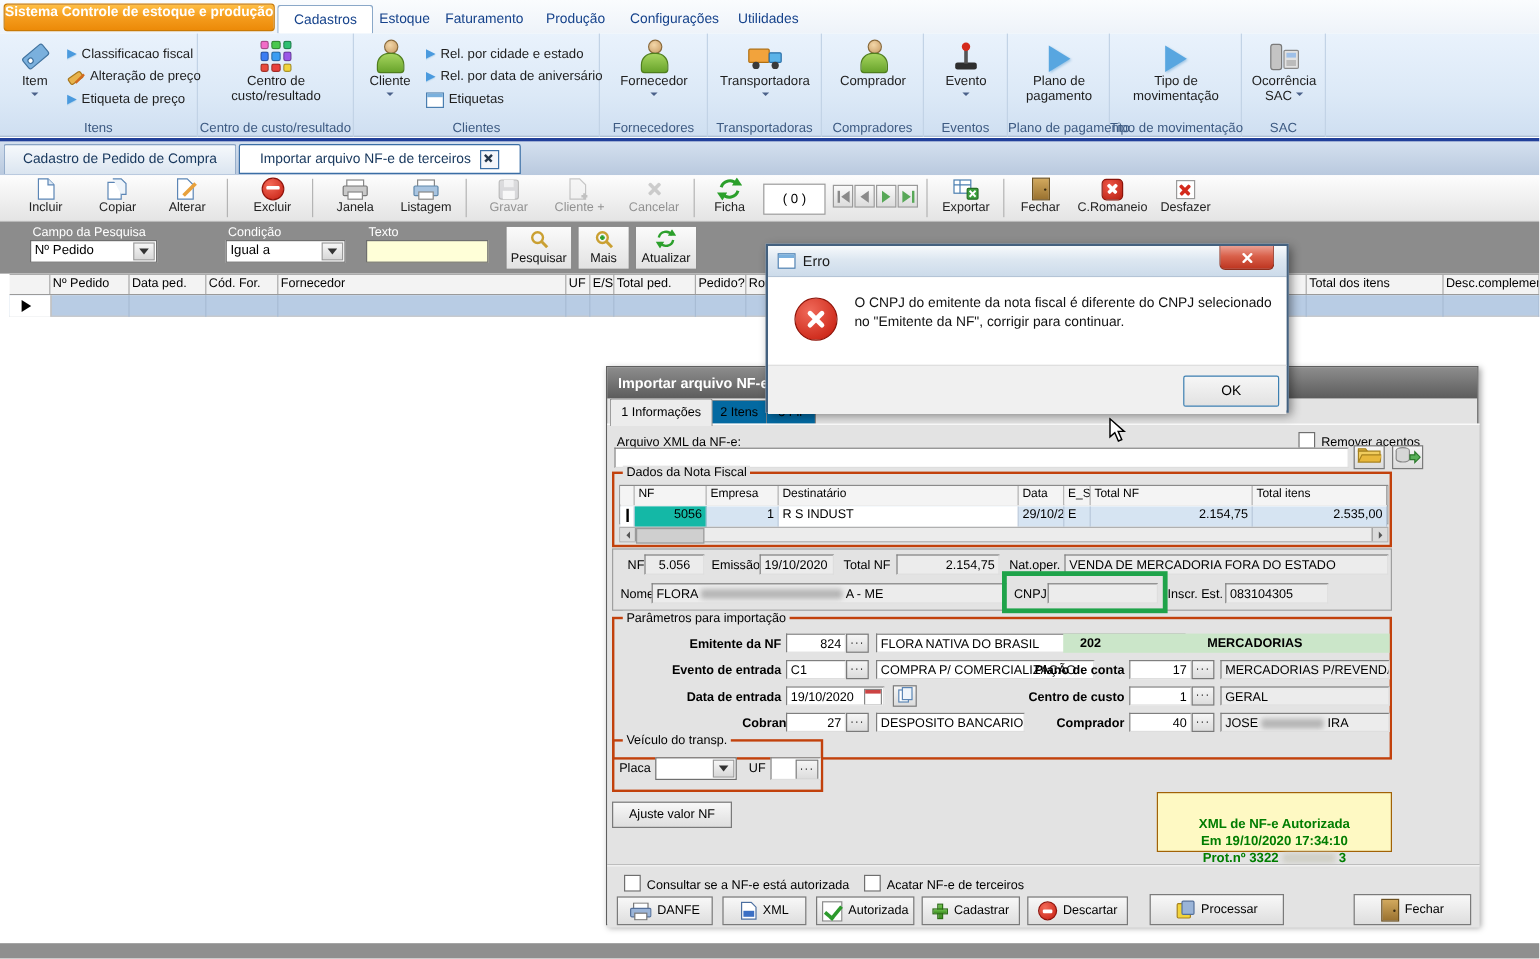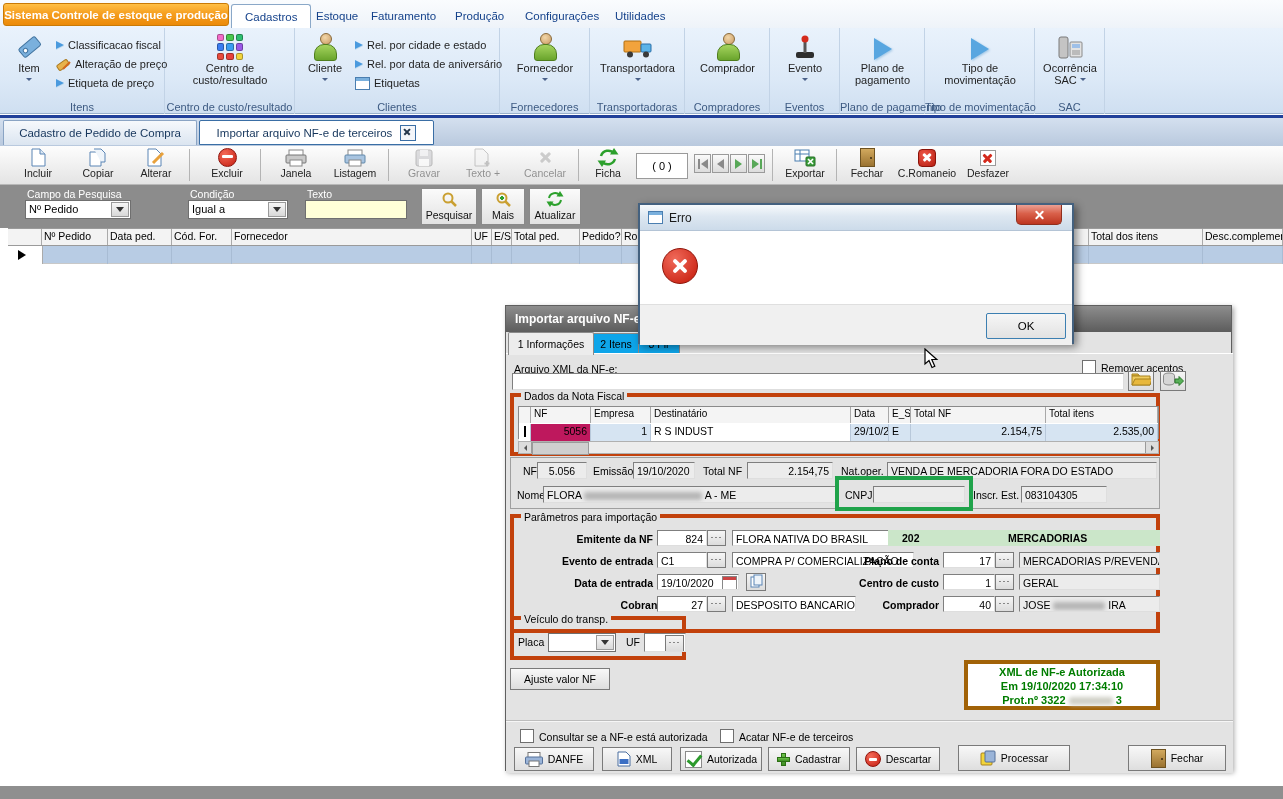--- a/index.html
+++ b/index.html
@@ -5,21 +5,21 @@
   html,body{margin:0;padding:0;background:#fff}
   #screen{position:relative;width:1283px;height:799px;background:#fff;overflow:hidden;
           font-family:"Liberation Sans",sans-serif;font-size:11px;color:#000}
   .s{position:absolute;box-sizing:border-box}
   .b{font-weight:bold}
   .ctr{text-align:center}
   
   .tabstrip{left:0;top:0;width:1283px;height:28px;background:linear-gradient(#fafcfe,#eef3f9)}
   .appbtn{left:3px;top:3px;width:226px;height:23px;background:linear-gradient(#ffbf45,#f59d1e 48%,#ec8a08);
           border:1px solid #c97a06;border-radius:3px;color:#fff;font-weight:bold;font-size:11.5px;
-          display:flex;align-items:center;justify-content:center}
+          display:flex;justify-content:center}
   .rtab{top:4px;height:24px;padding:0 13px;display:flex;align-items:center;font-size:11.5px;color:#15428b}
   .rtab.sel{background:#fff;border:1px solid #8aa8c8;border-bottom:none;border-radius:3px 3px 0 0;color:#15428b}
   .ribbon{left:0;top:28px;width:1283px;height:86px;background:linear-gradient(#e9f2fc,#dce9f7 60%,#cfdff1);
           border-bottom:1px solid #9ab1cc}
   .ribline{left:0;top:115px;width:1283px;height:3px;background:#21409a}
   .rgrp{top:0;height:86px;border-right:1px solid #c2d3e6}
   .gcap{position:absolute;left:0;right:0;bottom:1px;text-align:center;font-size:11px;color:#3d5a82;white-space:nowrap}
   .bigb{position:absolute;top:2px;text-align:center;font-size:11px;color:#1e1e1e;line-height:12px}
   .bigb .ic{height:30px;display:flex;align-items:flex-end;justify-content:center;margin-bottom:2px}
   .ri{position:absolute;height:16px;display:flex;align-items:center;gap:4px;font-size:11px;color:#1e1e1e;white-space:nowrap}
@@ -96,28 +96,28 @@
   .grow{left:8px;top:246px;width:1275px;height:18px;background:#b8cce4;border-bottom:1px solid #c8c8c8}
   .rc{position:absolute;top:0;height:18px;border-right:1px solid #a8bcd4;box-sizing:border-box}
   .rowind{position:absolute;left:0;top:0;width:34px;height:18px;background:#fff;border-right:1px solid #aaa}
   .rowind:after{content:"";position:absolute;left:10px;top:4px;width:0;height:0;border:5px solid transparent;border-left:8px solid #000}
   .botstrip{left:0;top:786px;width:1283px;height:13px;background:#8f8f8f}
   
   .dlg{left:505px;top:305px;width:727px;height:466px;background:#e3e3e3;border:1px solid #5f5f5f;
        box-shadow:2px 2px 5px rgba(0,0,0,.35);z-index:5}
   .dtitle{position:absolute;left:0;top:0;width:100%;height:26px;background:linear-gradient(#8d8d8d,#5c5c5c);
           color:#fff;font-weight:bold;font-size:12px;display:flex;align-items:center;padding-left:9px;box-sizing:border-box}
-  .wtab{position:absolute;top:27px;height:20px;background:#0ea5e9;border:1px solid #8a8a8a;border-bottom:none;
+  .wtab{position:absolute;top:27px;height:20px;background:#0369a1;border:1px solid #8a8a8a;border-bottom:none;
         border-radius:2px 2px 0 0;font-size:10.5px;display:flex;align-items:center;justify-content:center}
   .wtab.sel{background:#ececec;height:22px;top:26px;z-index:2}
   .dbody{position:absolute;left:0;top:47px;width:727px;height:419px;background:#e3e3e3;border-top:1px solid #fff}
   .inp{background:#fff;border:1px solid;border-color:#7f7f7f #dedede #dedede #7f7f7f;font-size:10.5px;
        padding:1.5px 3px;white-space:nowrap;overflow:hidden}
   .ro{background:#ececec}
-  .grp{border:4px solid #c2410c}
+  .grp{border:2px solid #c2410c}
   .leg{position:absolute;top:-7px;left:7px;background:#e3e3e3;padding:0 3px;font-size:10.5px;white-space:nowrap}
   .dgh{position:absolute;top:0;height:16px;background:#f4f4f4;border-right:1px solid #a8a8a8;font-size:10px;
        padding:1px 3px;box-sizing:border-box;white-space:nowrap;overflow:hidden}
   .dgc{position:absolute;top:0;height:17px;border-right:1px solid #b8c8da;font-size:10.5px;padding:1px 3px;
        box-sizing:border-box;white-space:nowrap;overflow:hidden}
   .lk{background:linear-gradient(#f6f6f6,#dcdcdc);border:1px solid #7a7a7a;font-size:9px;text-align:center;
       line-height:13px;letter-spacing:1px}
   .flbl{font-size:10.5px;white-space:nowrap}
   .rlbl{font-size:10.5px;font-weight:bold;text-align:right;white-space:nowrap}
   .blur{display:inline-block;height:8px;border-radius:2px;background:#b5b5b5;filter:blur(2px);vertical-align:middle}
@@ -419,21 +419,21 @@
       <span>Gravar</span>
     </div>
     <div class="s tbtn dis" style="left:454px;width:58px">
       <div class="ic">
           <svg width="18" height="19">
             <path d="M1 1 H9 L14 6 V18 H1 Z" fill="#f2f2f2" stroke="#8a8a8a"></path>
             <line x1="13" y1="13" x2="13" y2="18" stroke="#888" stroke-width="2"></line>
             <line x1="10.5" y1="15.5" x2="15.5" y2="15.5" stroke="#888" stroke-width="2"></line>
           </svg>
         </div>
-      <span>Texto +</span>
+      <span>Cliente +</span>
     </div>
     <div class="s tbtn dis" style="left:516px;width:58px">
       <div class="ic">
           <span class="xbars"></span>
         </div>
       <span>Cancelar</span>
     </div>
     <div class="s tsep" style="left:578px"></div>
     <div class="s tbtn" style="left:584px;width:48px">
       <div class="ic">
@@ -623,21 +623,21 @@
             <div class="dgh" style="left:132px;width:200px">Destinatário</div>
             <div class="dgh" style="left:332px;width:38px">Data</div>
             <div class="dgh" style="left:370px;width:22px">E_S</div>
             <div class="dgh" style="left:392px;width:135px">Total NF</div>
             <div class="dgh" style="left:527px;width:112px">Total itens</div>
           </div>
           <div class="s" style="left:0;top:17px;width:639px;height:17px;background:#d6e4f2">
             <div class="dgc" style="left:0;width:12px;background:#fff">
                 <span style="display:block;width:2px;height:11px;background:#000;margin:1px auto 0"></span>
               </div>
-            <div class="dgc" style="left:12px;width:60px;background:#be185d;text-align:right">5056</div>
+            <div class="dgc" style="left:12px;width:60px;background:#14b8a6;text-align:right">5056</div>
             <div class="dgc" style="left:72px;width:60px;text-align:right">1</div>
             <div class="dgc" style="left:132px;width:200px;background:#fff">R S INDUST</div>
             <div class="dgc" style="left:332px;width:38px">29/10/2020</div>
             <div class="dgc" style="left:370px;width:22px">E</div>
             <div class="dgc" style="left:392px;width:135px;text-align:right">2.154,75</div>
             <div class="dgc" style="left:527px;width:112px;text-align:right">2.535,00</div>
           </div>
         </div>
         <div class="s" style="left:4px;top:44px;width:641px;height:13px;background:#ececec;border:1px solid #b0b0b0">
           <span style="position:absolute;left:0;top:0;width:12px;height:11px;background:#dcdcdc;border-right:1px solid #9a9a9a;display:flex;align-items:center;justify-content:center">
@@ -731,21 +731,21 @@
         <div class="s flbl" style="left:112px;top:16px">UF</div>
         <div class="s inp" style="left:130px;top:13px;width:42px;height:19px">
           <span class="lk" style="position:absolute;right:1px;top:1px;width:17px;height:15px">···</span>
         </div>
       </div>
 
       <div class="s btn" style="left:4px;top:314px;width:100px;height:22px">
         <span>Ajuste valor NF</span>
       </div>
 
-      <div class="s" style="left:458px;top:306px;width:196px;height:50px;border:4px solid #a16207;background:#ffffff;padding-top:1px">
+      <div class="s" style="left:458px;top:306px;width:196px;height:50px;border:1px solid #a16207;background:#fef9c3;padding-top:19px">
         <div class="auth">XML de NF-e Autorizada</div>
         <div class="auth">Em 19/10/2020 17:34:10</div>
         <div class="auth">
           <span>Prot.nº 3322</span>
           <span class="blur" style="width:44px;background:#cfcfc6"></span>
           <span>3</span>
         </div>
       </div>
 
       <div class="s" style="left:0;top:366px;width:727px;height:2px;border-top:1px solid #bdbdbd;border-bottom:1px solid #f6f6f6"></div>
@@ -805,20 +805,21 @@
   <div class="s err">
     <div class="etitle">
       <span class="wic" style="margin-right:6px"></span>
       <span>Erro</span>
     </div>
     <div class="eclose">
         <i></i>
       </div>
     <div class="ebody">
       <div class="eicon"></div>
+      <div class="emsg">O CNPJ do emitente da nota fiscal é diferente do CNPJ selecionado no "Emitente da NF", corrigir para continuar.</div>
     </div>
     <div class="efoot">
       <div class="okbtn">
           <span>OK</span>
         </div>
     </div>
   </div>
 
   <svg class="s cursor" style="left:924px;top:348px" width="15" height="22">
     <polygon points="1,1 1,16 5,12.5 8,19.5 10.8,18.3 7.8,11.5 12.8,11.5" fill="#fff" stroke="#000" stroke-width="1.2"></polygon>

